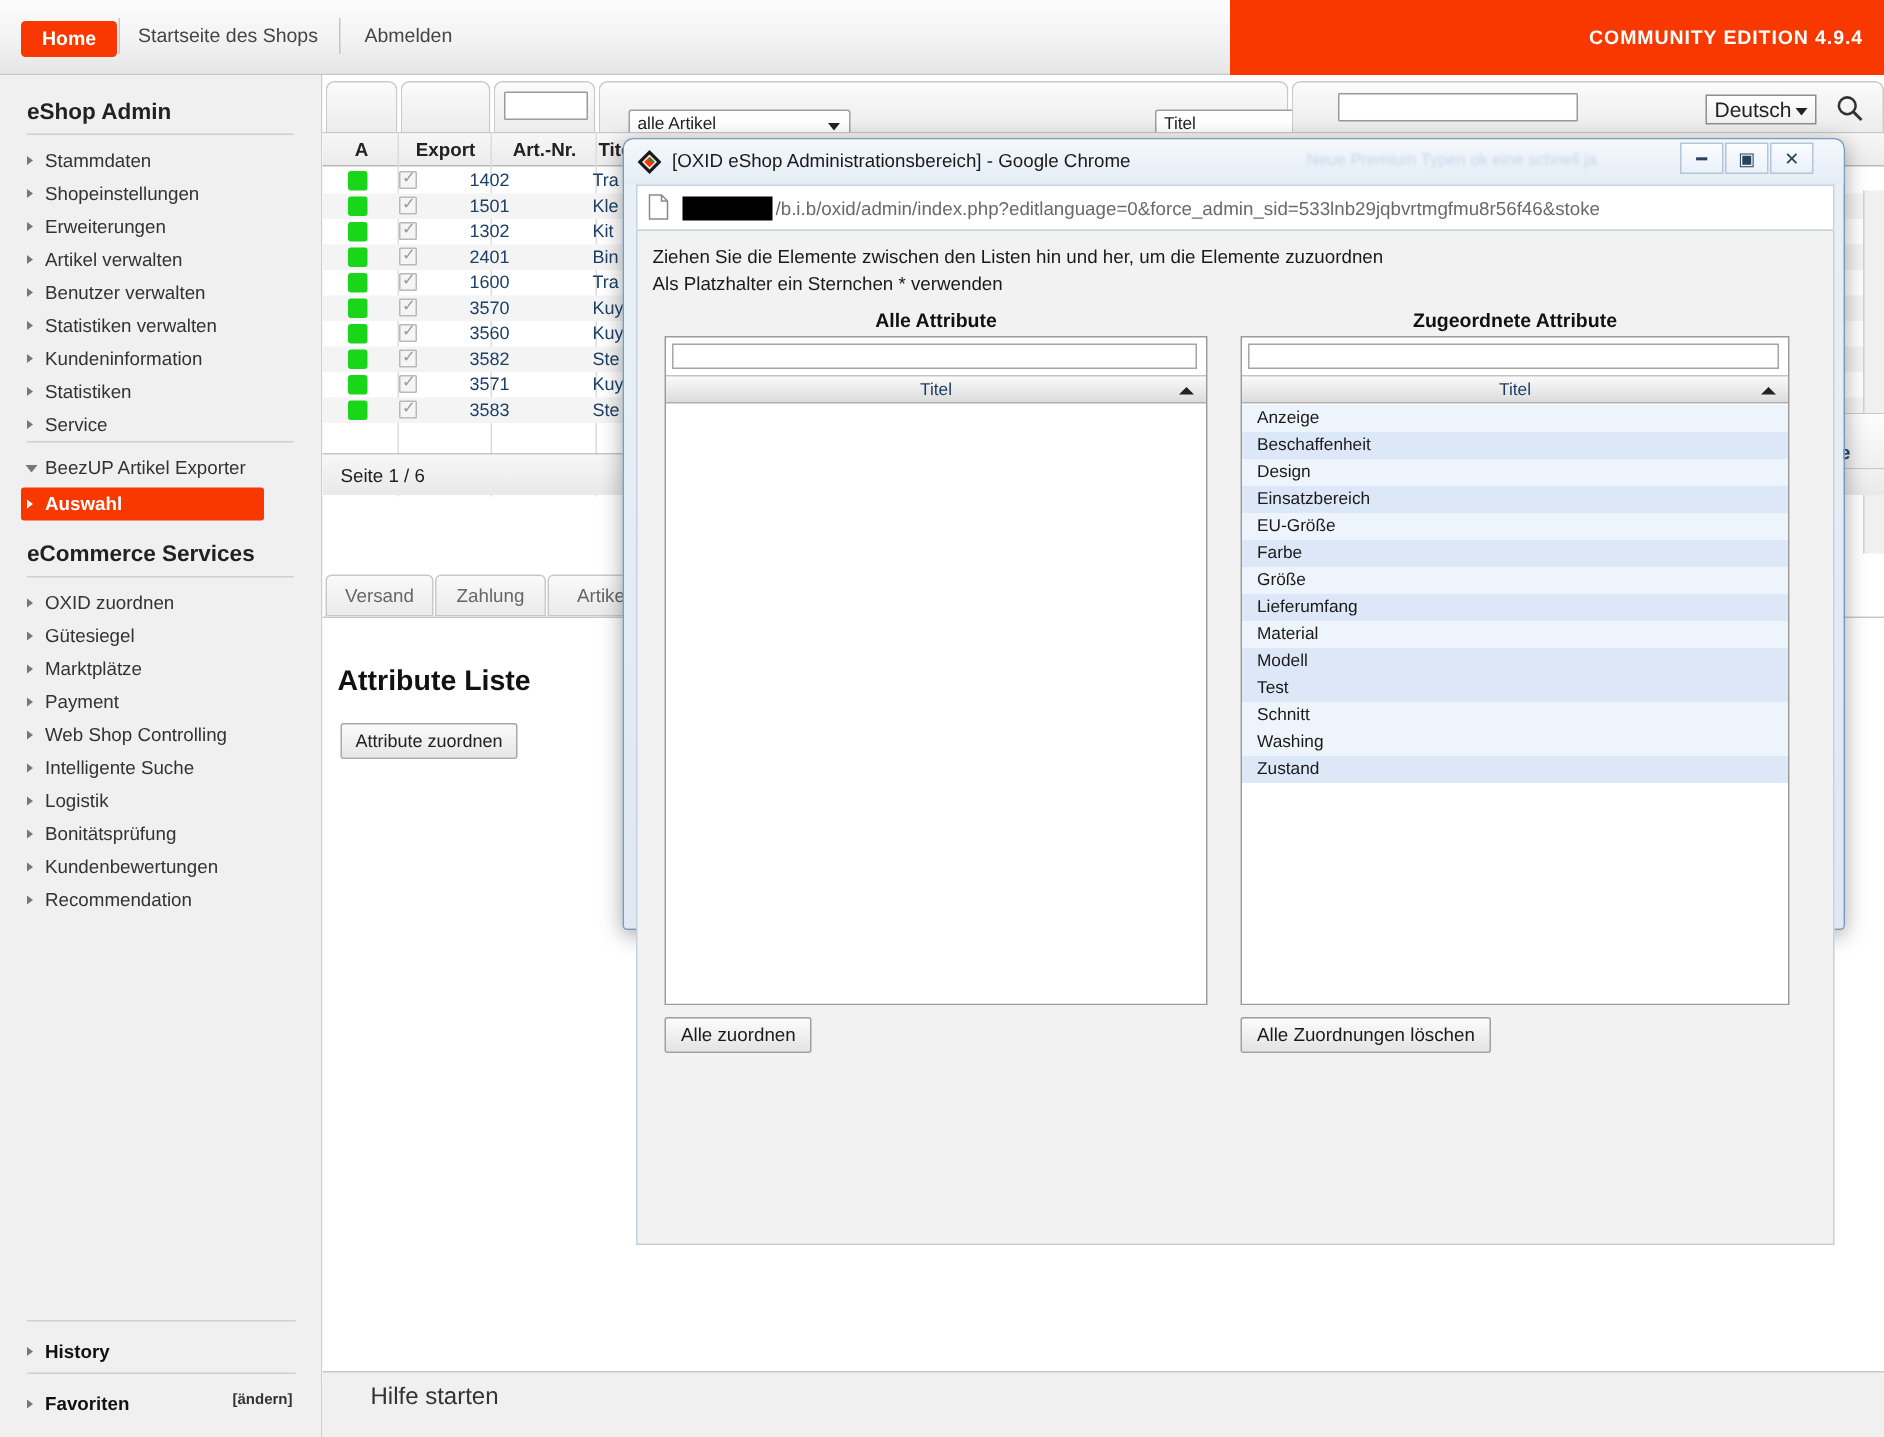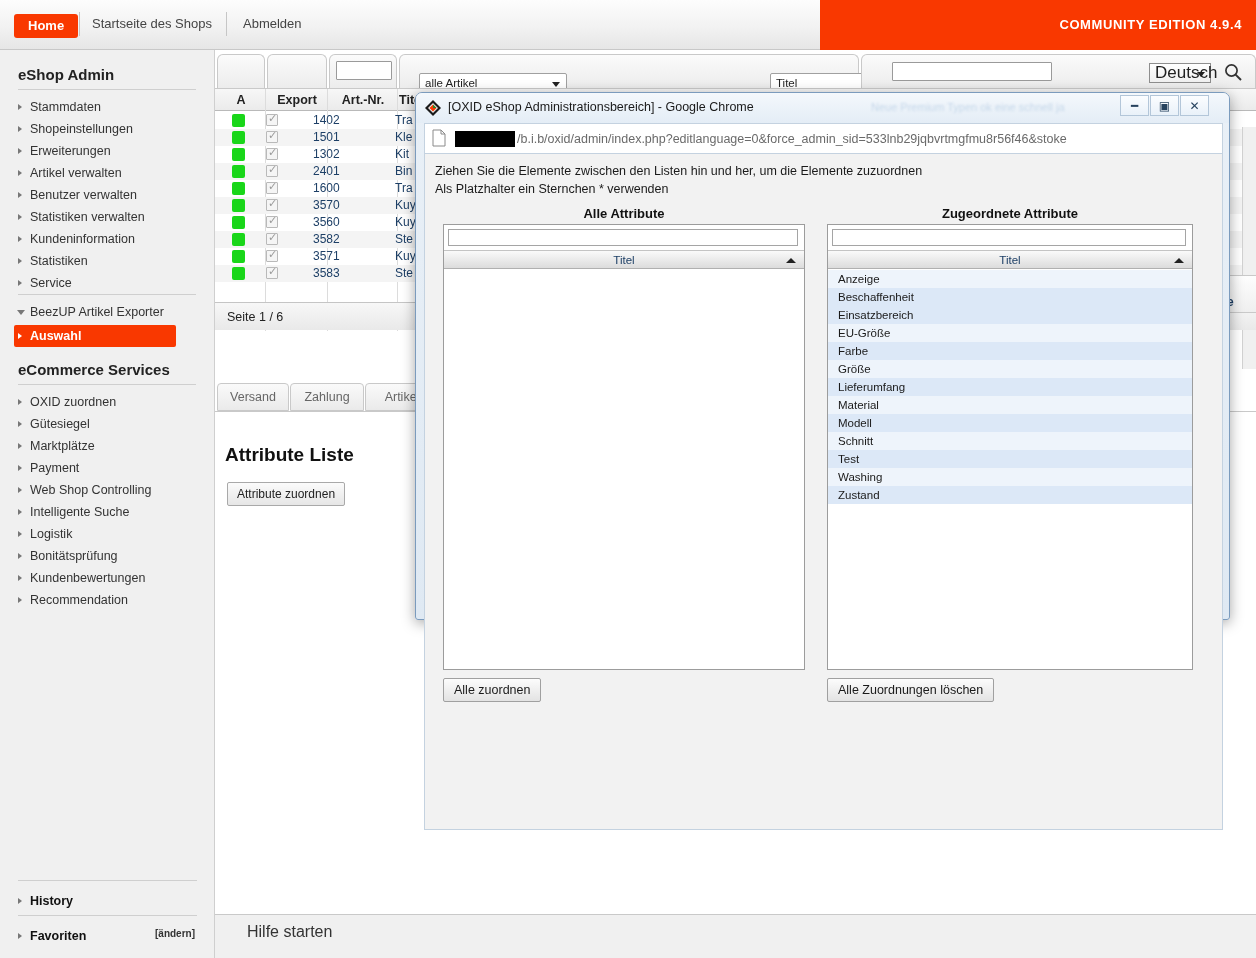--- a/index.html
+++ b/index.html
@@ -104,23 +104,23 @@
     font-size: 11.5px; color: #222; padding-left: 5px; line-height: 18px;
     cursor: pointer;
     margin-top: 12px;
   }
   .tb-select .caret {
     position: absolute; right: 6px; top: 8px; width: 0; height: 0;
     border-left: 4px solid transparent; border-right: 4px solid transparent;
     border-top: 5px solid #222;
   }
   #lang-select {
-    position: absolute; right: 44px; top: 8px; width: 62px; height: 20px;
+    position: absolute; right: 44px; top: 8px; width: 74px; height: 20px;
     border: 1px solid #8e8e8e; background: linear-gradient(to bottom,#ffffff,#f0f0f0);
-    font-size: 17px; color: #222; padding-left: 5px; line-height: 18px; cursor: pointer; margin-left: 48px;
+    font-size: 14px; color: #222; padding-left: 5px; line-height: 18px; cursor: pointer; margin-left: 48px;
   }
   #lang-select .caret {
     position: absolute; right: 5px; top: 8px; width: 0; height: 0;
     border-left: 4px solid transparent; border-right: 4px solid transparent;
     border-top: 5px solid #222;
   }
   #search-glass {
     position: absolute; right: 12px; top: 7px; width: 20px; height: 20px; cursor: pointer;
   }
 
@@ -541,28 +541,29 @@
     <div class="list-head" style="left:402px;top:52px;width:366px">Zugeordnete Attribute</div>
     <div class="list-box" style="left:402px;top:70px;width:366px;height:446px">
       <input class="list-filter" style="width: 354px;" value="">
       <div class="list-colhead" style="top:25px;width:364px">
         <span>Titel</span>
         <span class="sort-caret"></span>
       </div>
       <div class="list-rows" id="right-list-rows" style="top:45px;width:364px;height:399px;background:#fff">
           <div class="lrow">Anzeige</div>
           <div class="lrow alt">Beschaffenheit</div>
+          <div class="lrow">Design</div>
           <div class="lrow alt">Einsatzbereich</div>
           <div class="lrow">EU-Größe</div>
           <div class="lrow alt">Farbe</div>
           <div class="lrow">Größe</div>
           <div class="lrow alt">Lieferumfang</div>
           <div class="lrow">Material</div>
           <div class="lrow alt">Modell</div>
+          <div class="lrow alt">Test</div>
           <div class="lrow">Schnitt</div>
-          <div class="lrow alt">Test</div>
           <div class="lrow">Washing</div>
           <div class="lrow alt">Zustand</div>
         </div>
     </div>
     <div class="popup-btn" style="left:402px;top:524px">Alle Zuordnungen löschen</div>
   </div>
 </div>
 
 </body></html>

